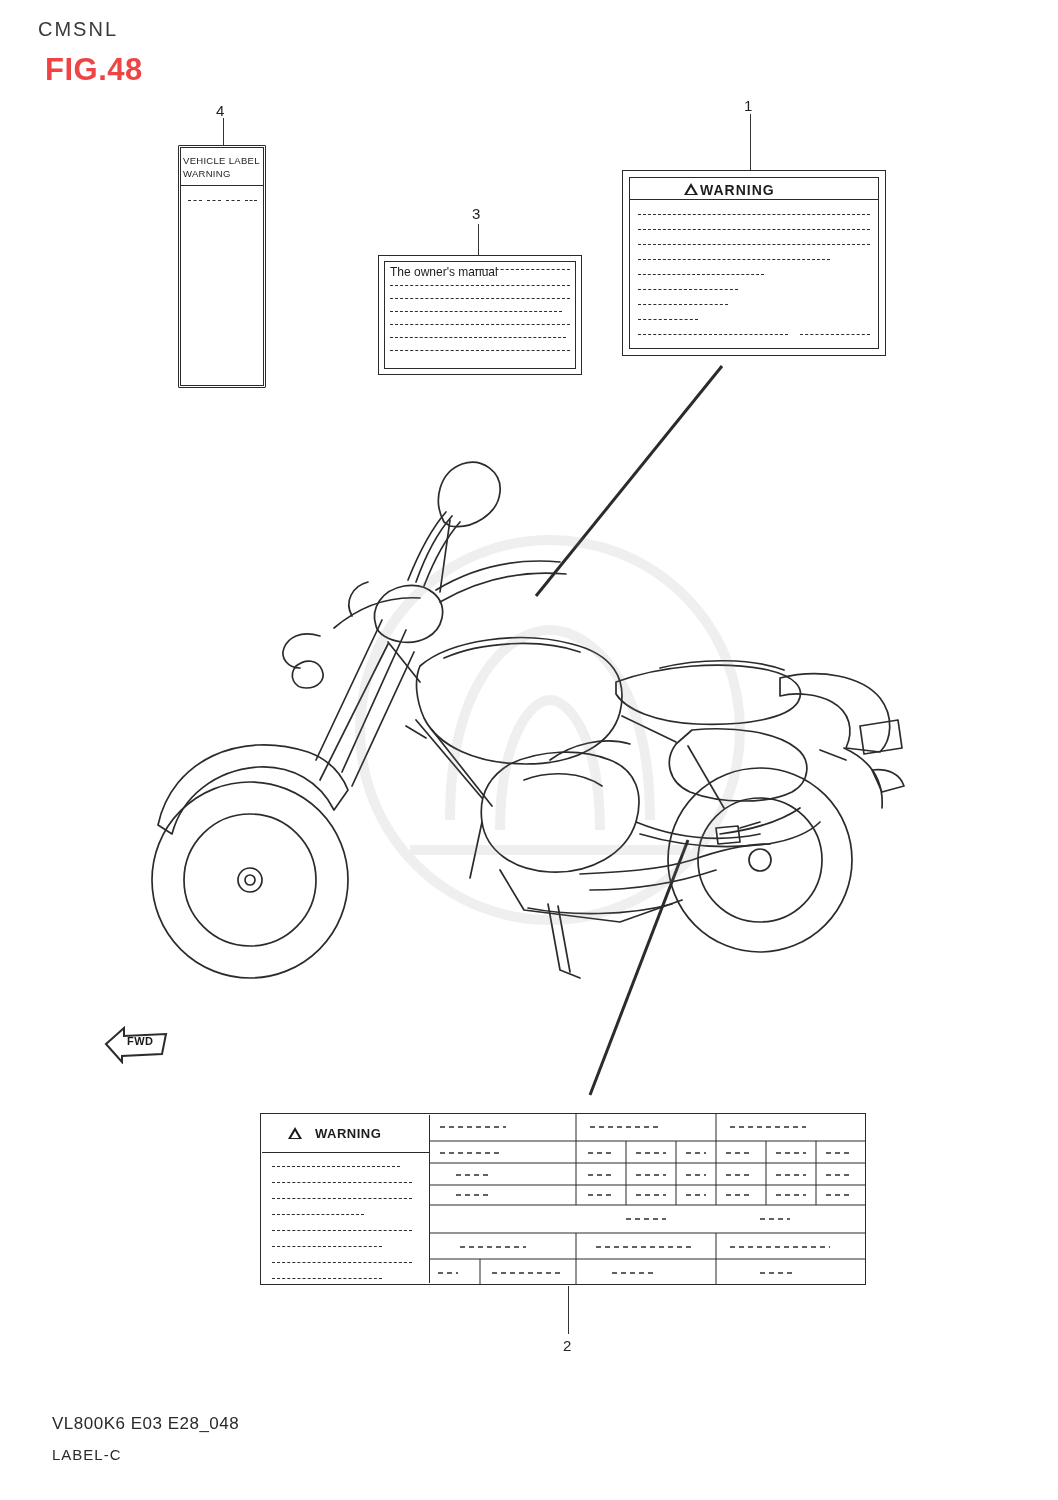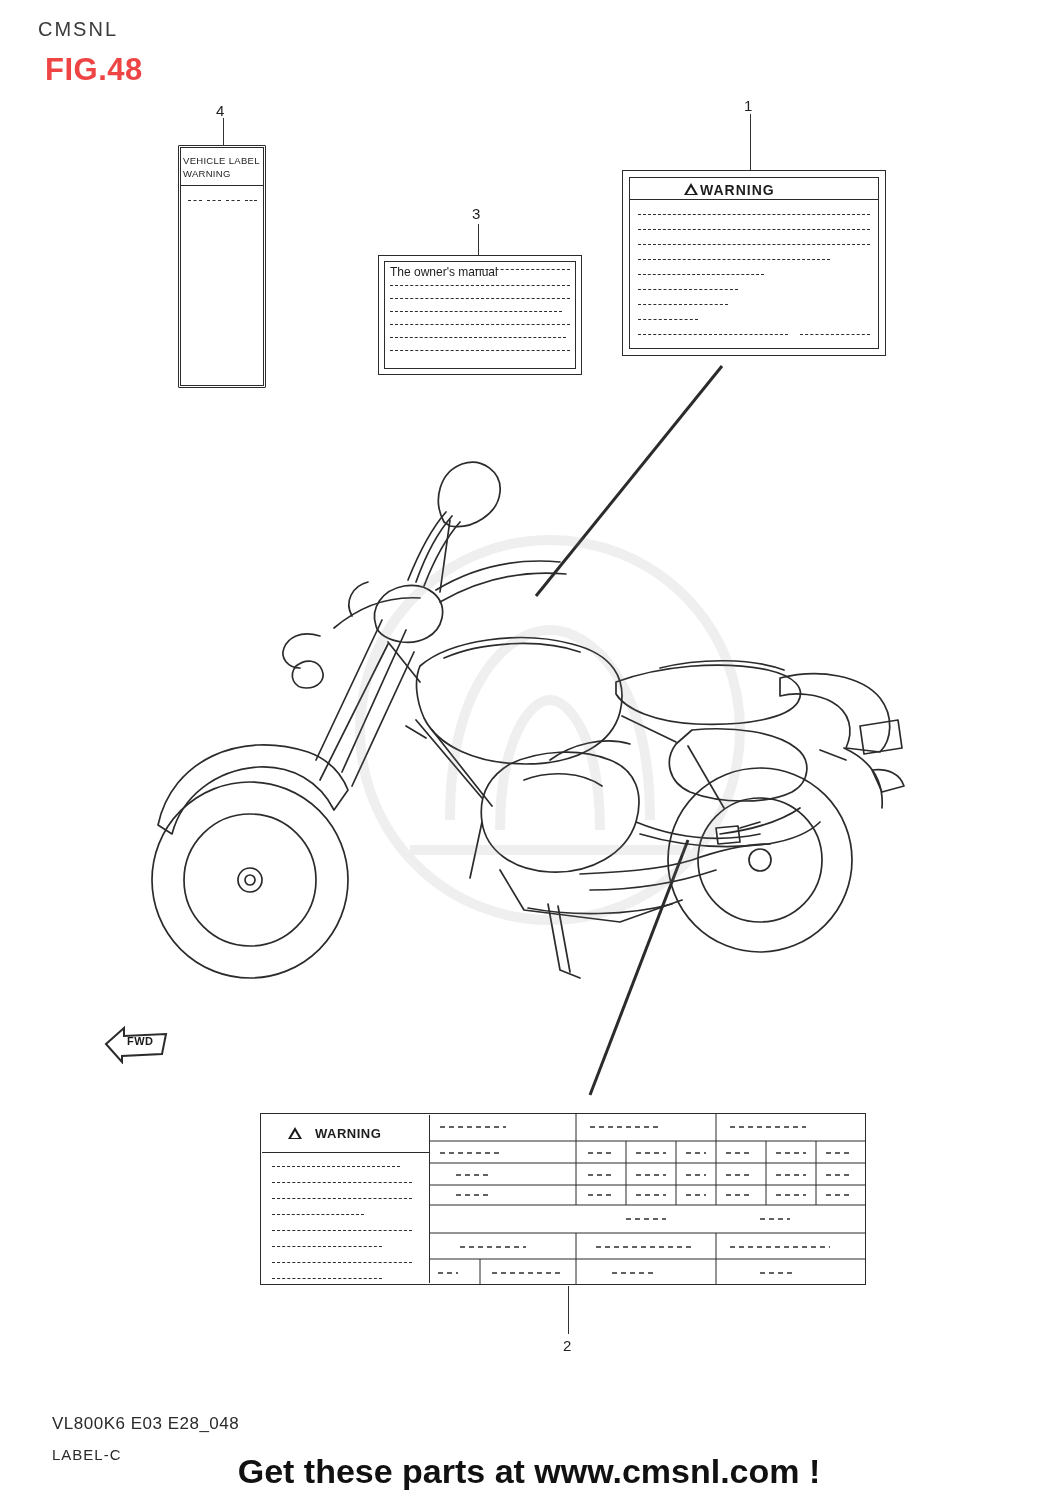--- a/index.html
+++ b/index.html
@@ -317,15 +317,14 @@
       <line x1="182" y1="160" x2="226" y2="160"></line>
       <line x1="330" y1="160" x2="362" y2="160"></line>
     </g>
   </svg>
 
   <div class="leader" id="part2-line"></div>
   <div class="callout-num" id="part2-num">2</div>
 
   <div id="footer-code">VL800K6 E03 E28_048</div>
   <div id="footer-sub">LABEL-C</div>
-  <div id="footer-promo">Get these parts at www.cmsnl.com !</div>
 
 </div>
 
 </body></html>

